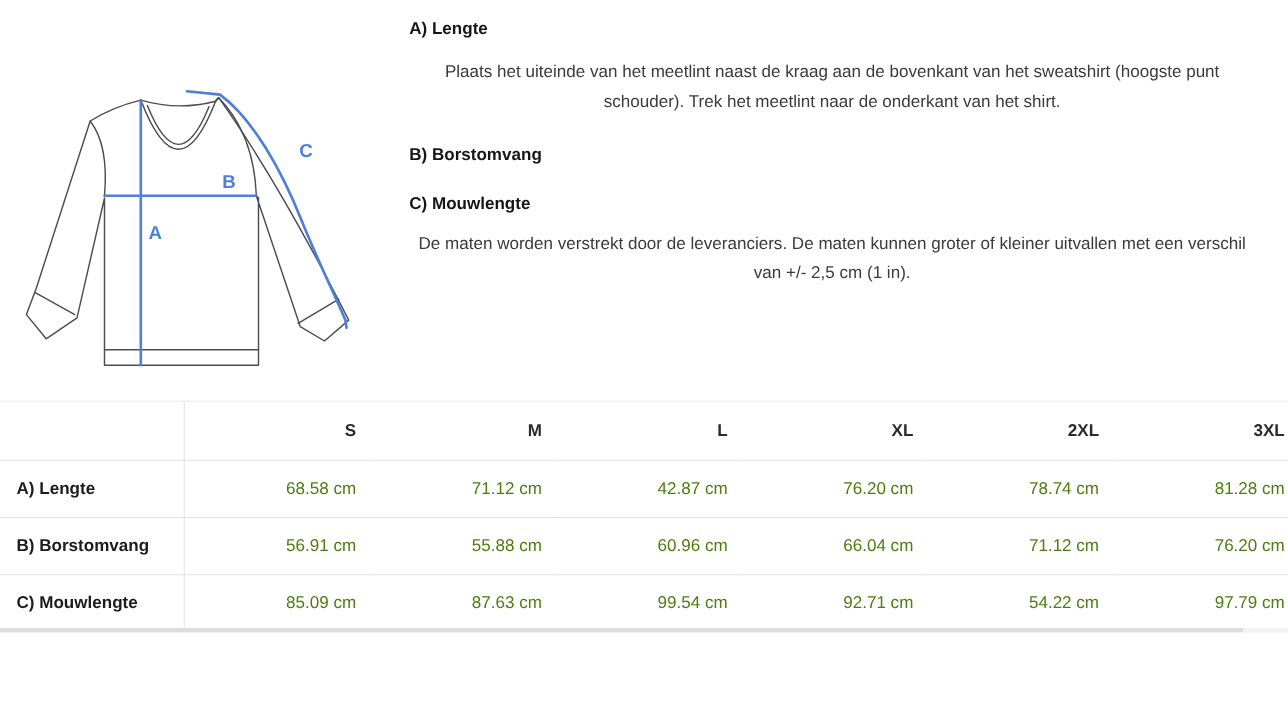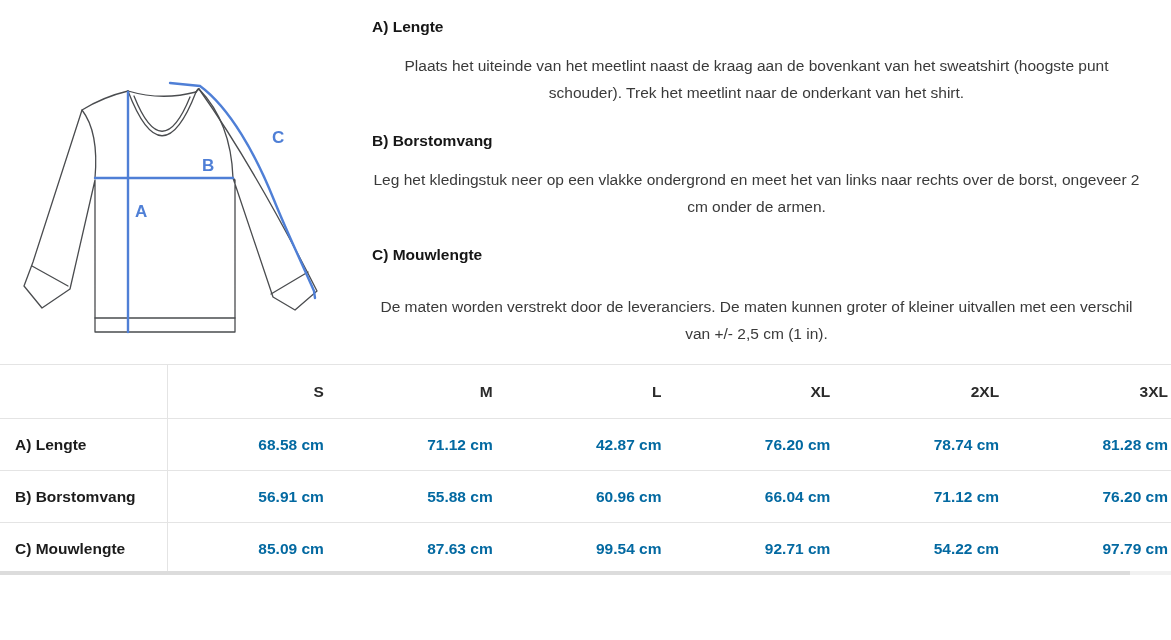--- a/index.html
+++ b/index.html
@@ -14,21 +14,21 @@
   .text-col { flex:1; padding-right:30px; }
 
   h3.sec-head {
     font-size:15.5px; font-weight:700; color:#161616;
     line-height:21px; margin:24px 0 0 0;
   }
   h3.sec-head.first { margin-top:16px; }
   p.sec-body {
     font-size:15.5px; color:#3a3a3a; line-height:27px; margin:15px 0 0 0;text-align:center;
   }
-  p.disclaimer { margin-top:28px; }
+  p.disclaimer { margin-top:12px; }
 
   .size-table-section { margin-top:17px; width:1171px; overflow:hidden; position:relative; }
   table.size-table {
     width:1180px; table-layout:fixed; border-collapse:collapse;
     border-top:1px solid #e4e4e4;
   }
   table.size-table col.label-col { width:167px; }
   table.size-table col.size-col { width:168.8px; }
   table.size-table th, table.size-table td {
     border-bottom:1px solid #e4e4e4;
@@ -36,21 +36,21 @@
     text-align:right;
     padding:0 12px 0 0;
     white-space:nowrap;
   }
   table.size-table thead th { height:54px; font-weight:700; color:#2b2b2b; }
   table.size-table tbody th, table.size-table tbody td { height:52px; }
   table.size-table .row-label {
     text-align:left; padding:0 0 0 15px; font-weight:700; color:#1c1c1c;
     border-right:1px solid #e4e4e4;
   }
-  table.size-table td { color:#0369a1; font-weight:700; }
+  table.size-table td { color:#4d7c0f; font-weight:400; }
 
   .hscrollbar { position:absolute; left:0; bottom:0; width:1171px; height:4px; background:#f1f1f1; }
   .hscrollbar .thumb { position:absolute; left:0; top:0; height:4px; width:1130px; background:#dcdcdc; }
 
   svg text.measure-label {
     font-family:"Liberation Sans","DejaVu Sans",sans-serif;
     font-size:17px; font-weight:700;
   }
 </style>
 </head>
@@ -96,21 +96,20 @@
         <text class="measure-label" x="264" y="73">C</text>
       </g>
     </svg>
   </div>
 
   <div class="text-col">
     <h3 class="sec-head first">A) Lengte</h3>
     <p class="sec-body">Plaats het uiteinde van het meetlint naast de kraag aan de bovenkant van het sweatshirt (hoogste punt schouder). Trek het meetlint naar de onderkant van het shirt.</p>
 
     <h3 class="sec-head">B) Borstomvang</h3>
-    <p class="sec-body">Leg het kledingstuk neer op een vlakke ondergrond en meet het van links naar rechts over de borst, ongeveer 2 cm onder de armen.</p>
 
     <h3 class="sec-head">C) Mouwlengte</h3>
 
     <p class="sec-body disclaimer">De maten worden verstrekt door de leveranciers. De maten kunnen groter of kleiner uitvallen met een verschil van +/- 2,5 cm (1 in).</p>
   </div>
 </div>
 
 <div class="size-table-section">
   <table class="size-table">
     <colgroup>

